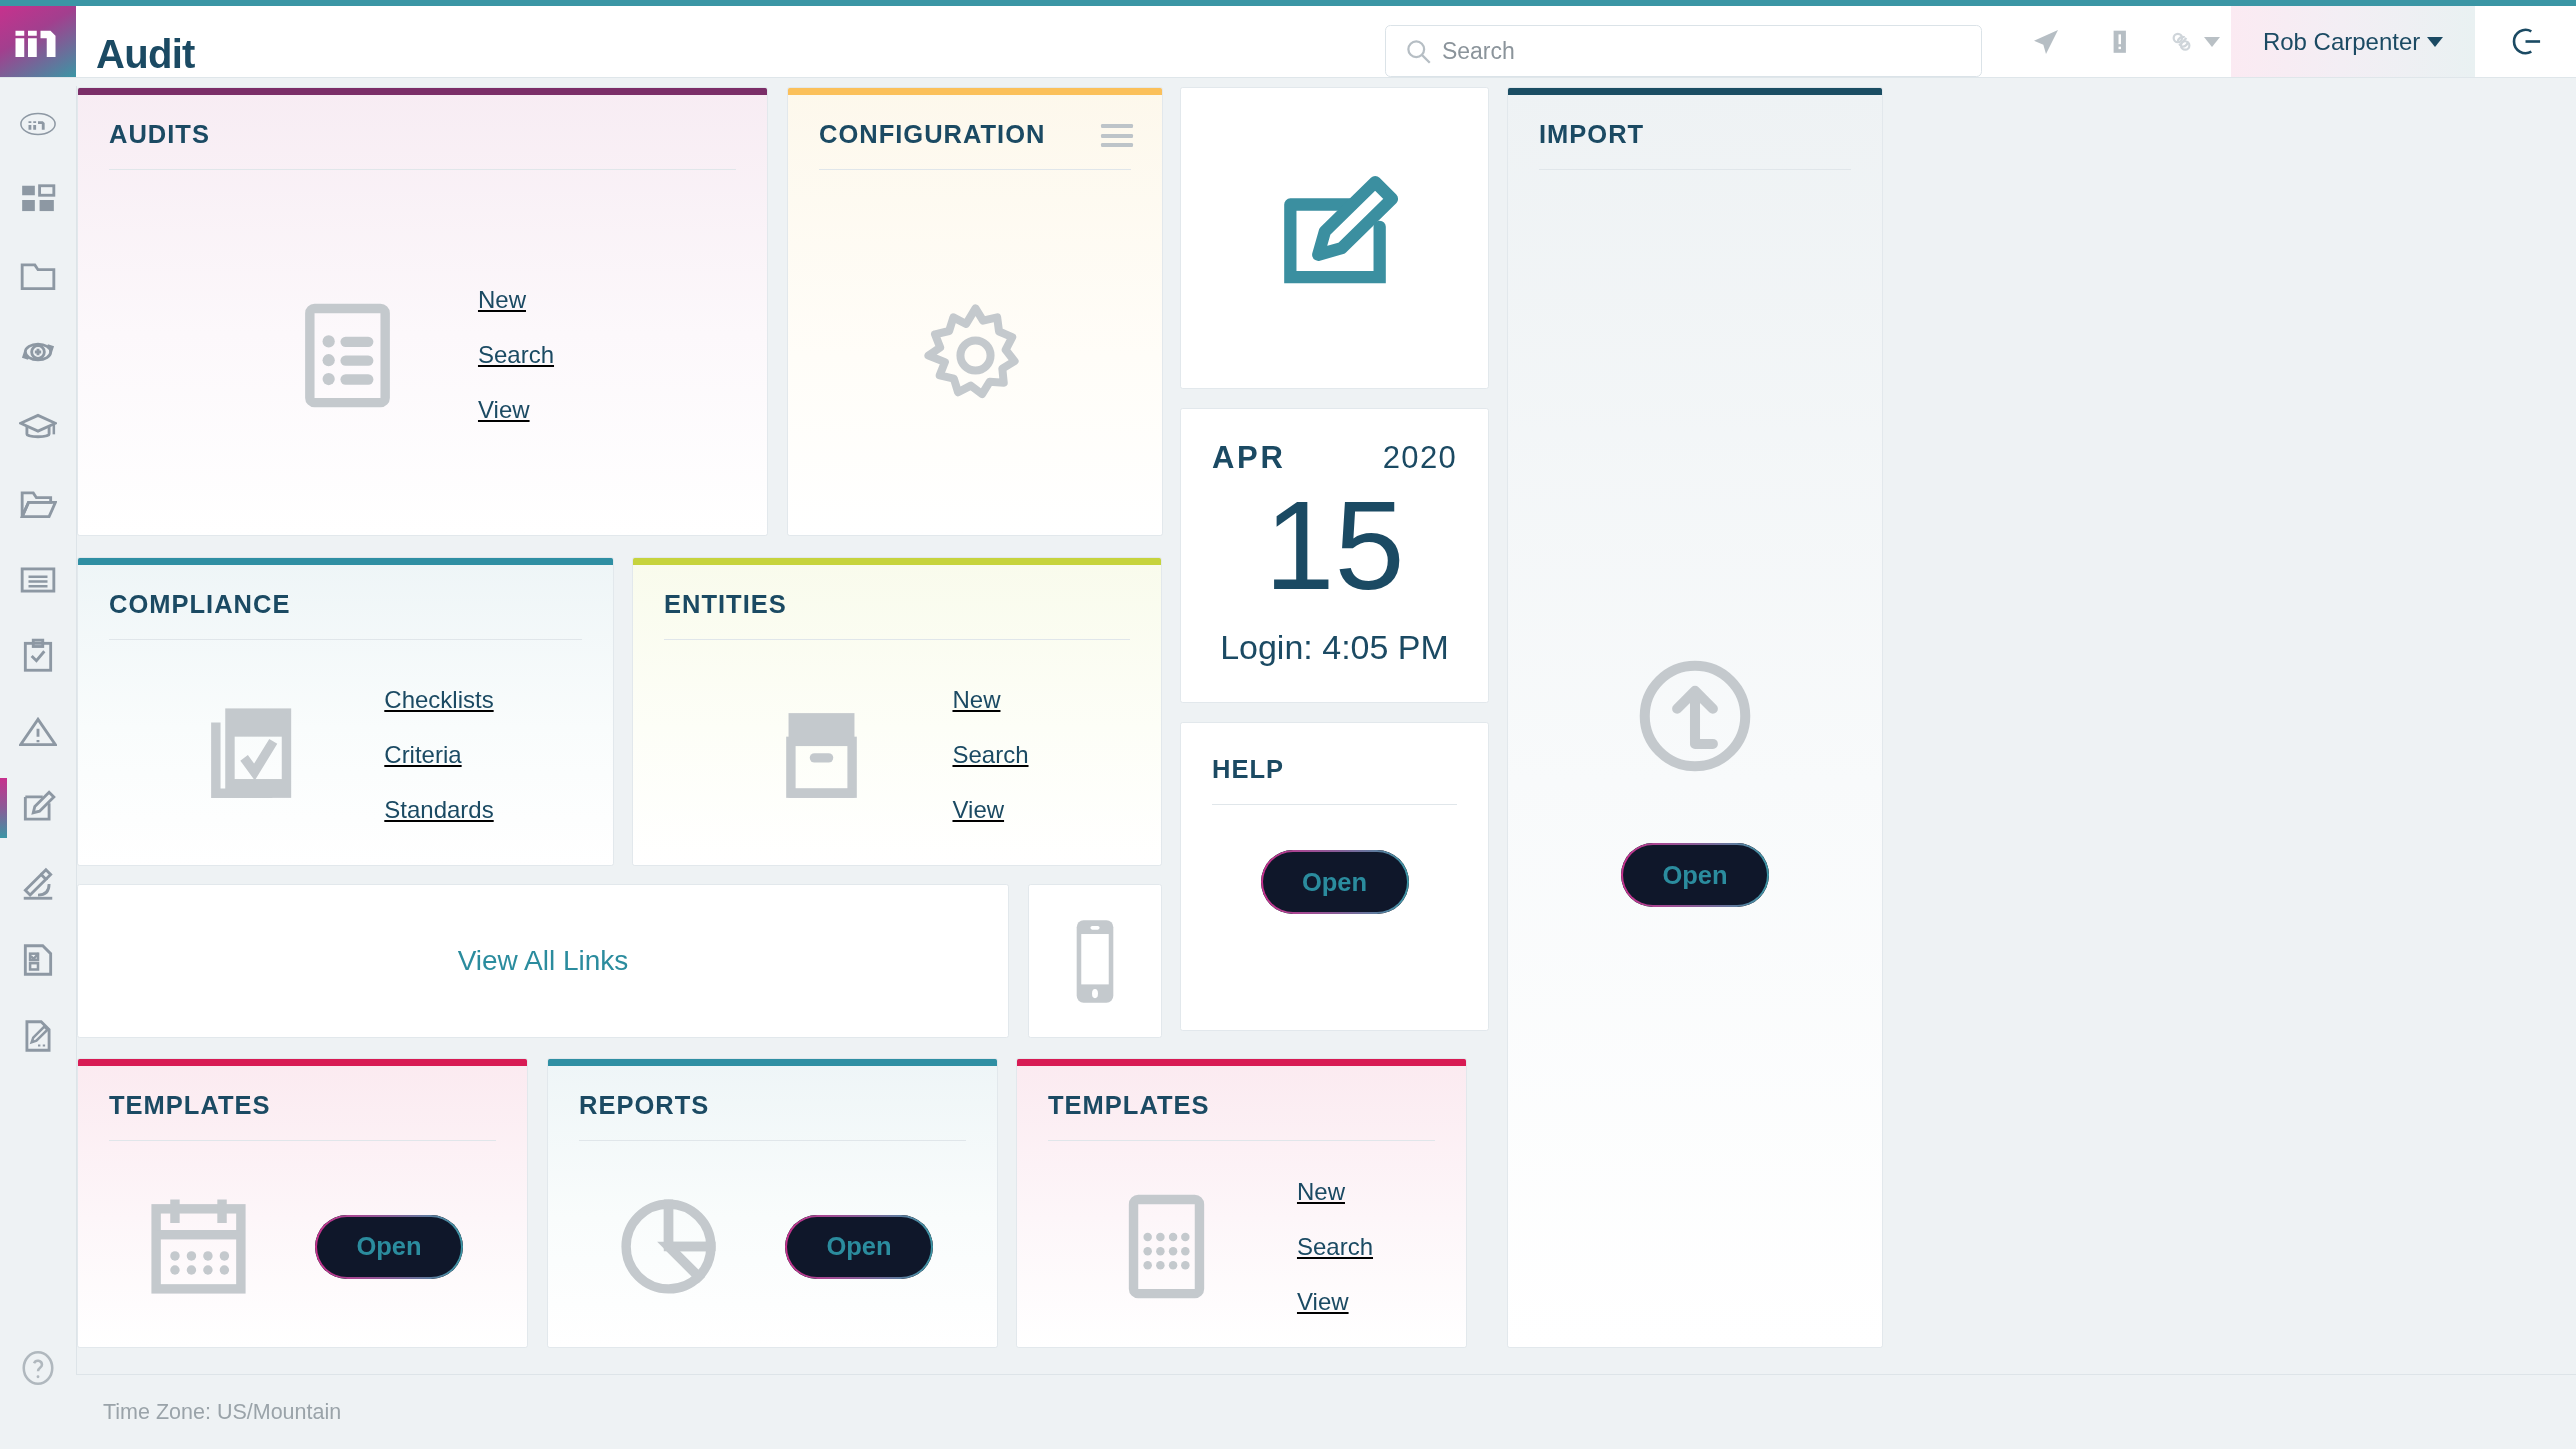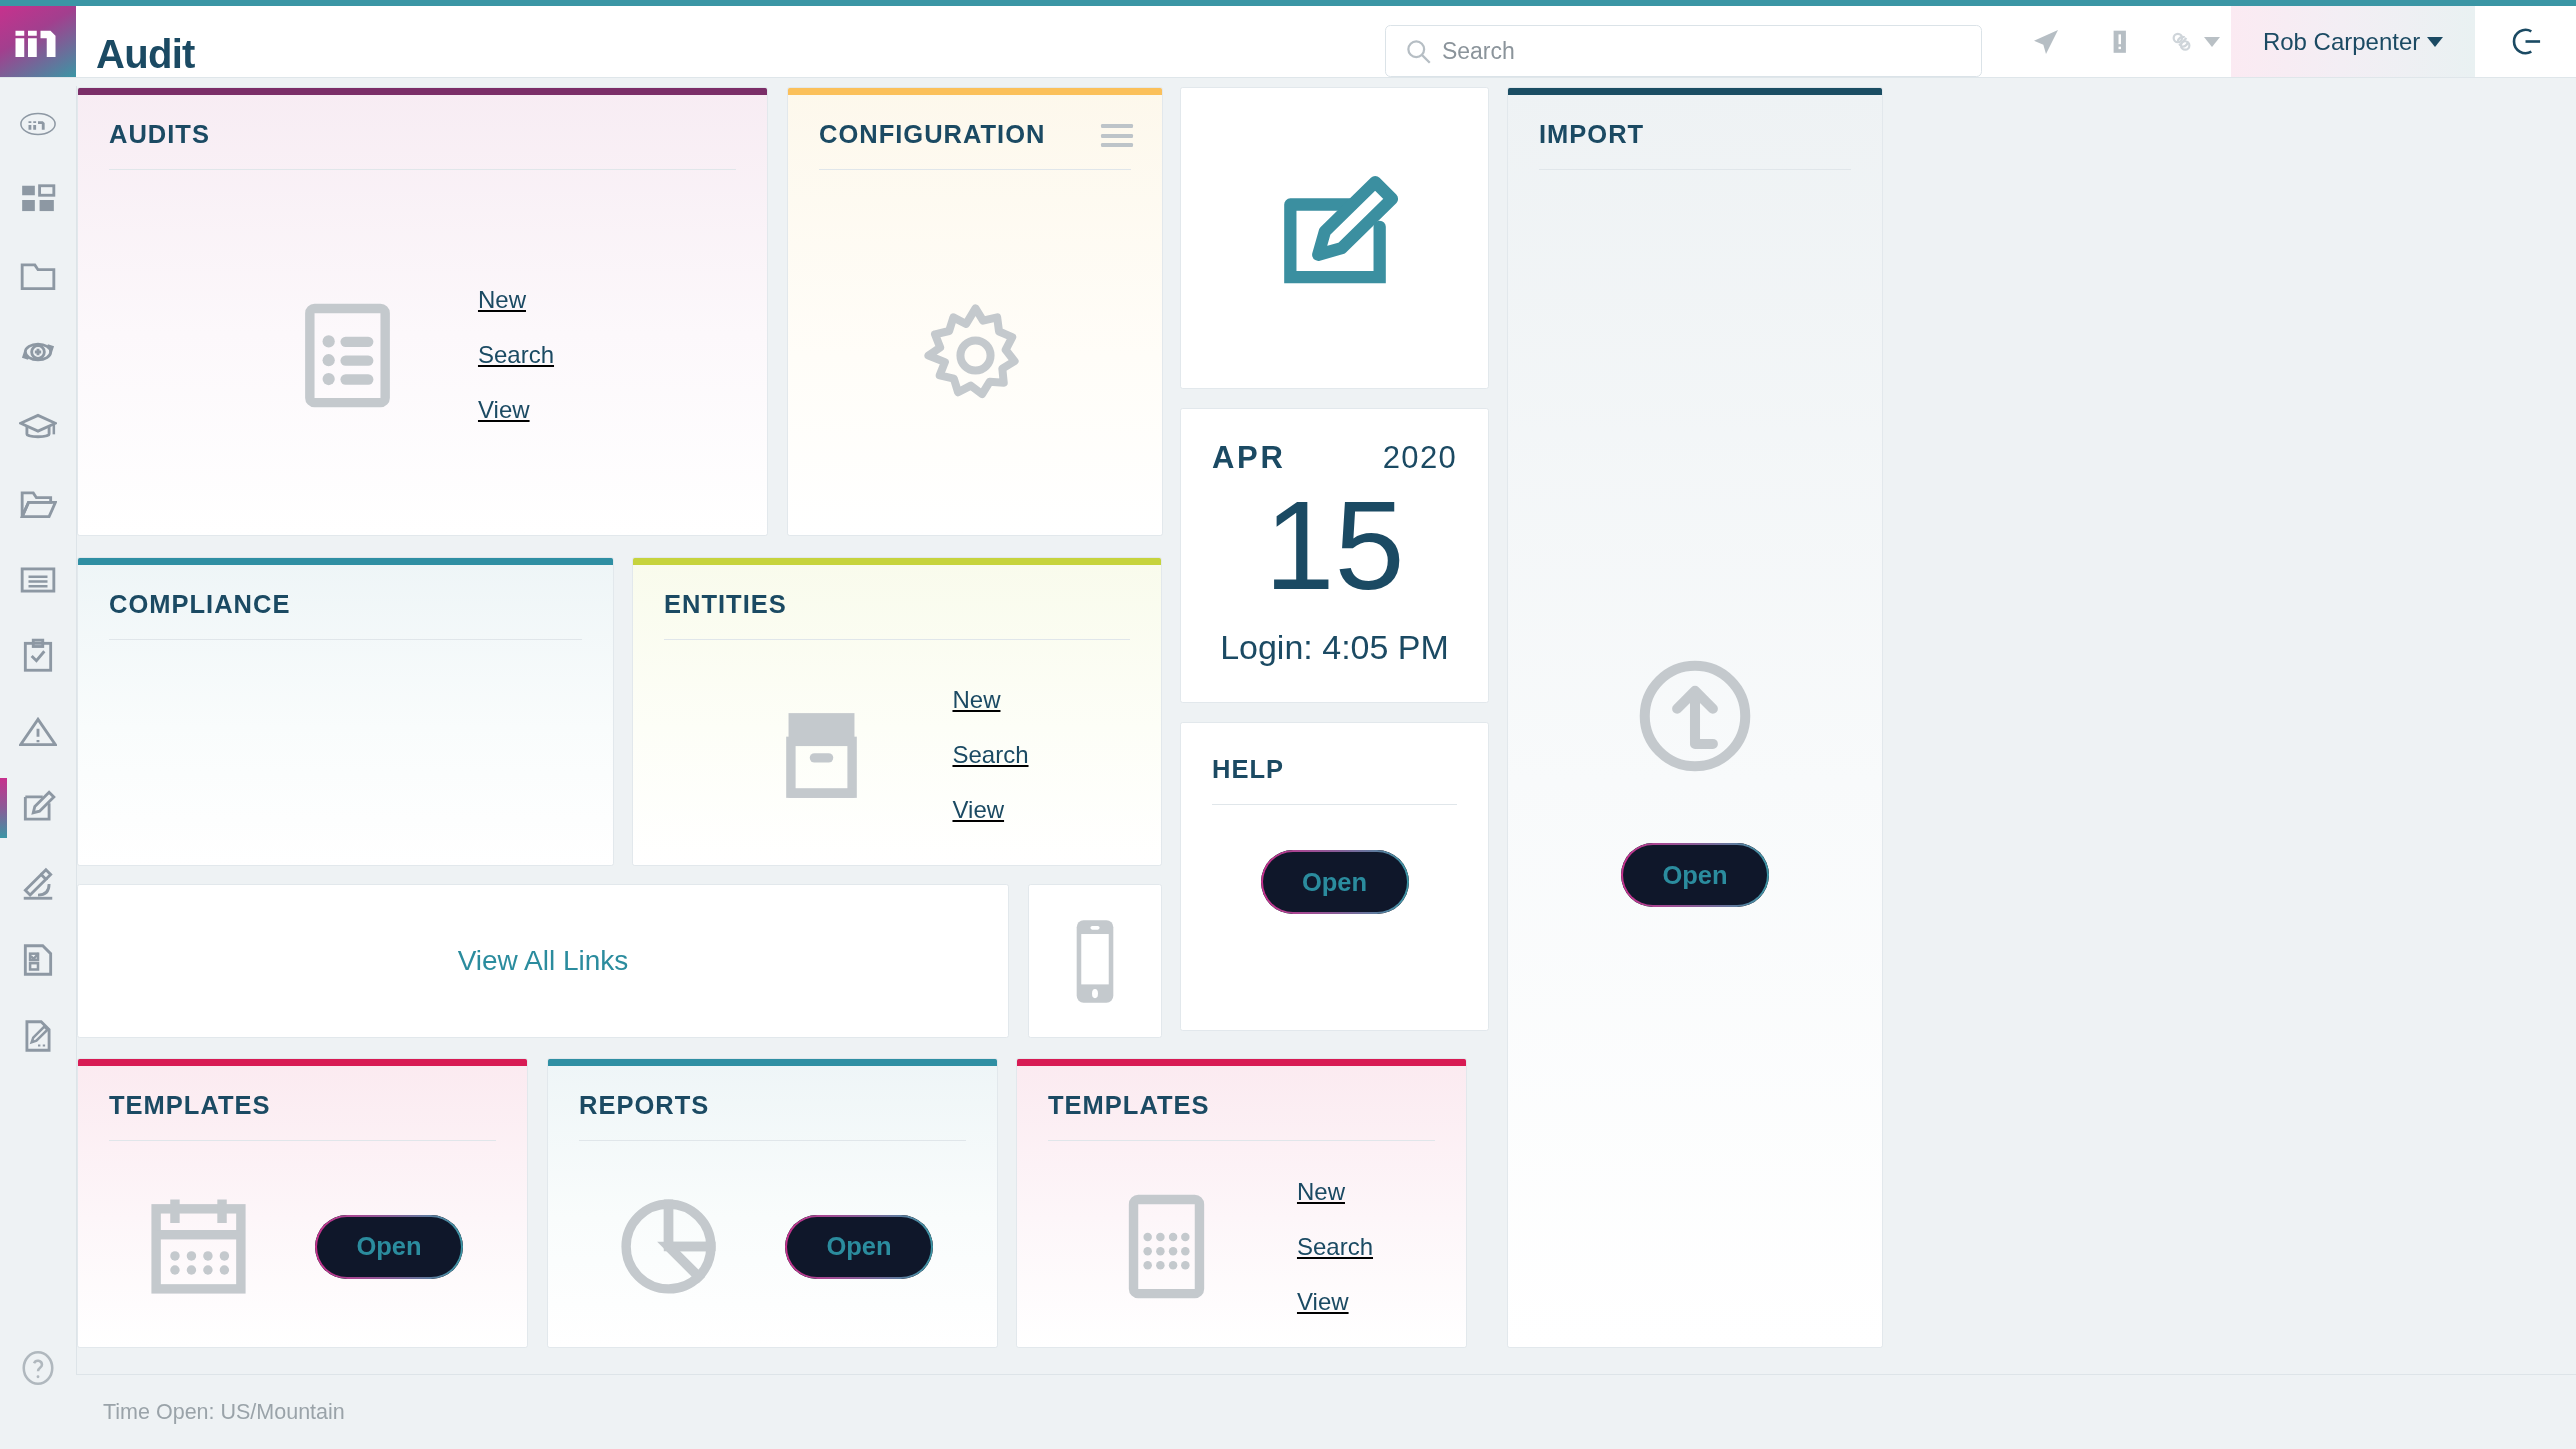--- a/index.html
+++ b/index.html
@@ -362,20 +362,36 @@
         <div class="open-btn">
           <span class="open-lbl">Open</span>
         </div>
       </div>
     </div>
 
     <div class="card" id="card-compliance">
       <div class="topbar" style="background:#2f8fa3"></div>
       <div class="card-title">COMPLIANCE</div>
       <div class="card-rule"></div>
+      <div class="card-body">
+        <div class="icon-links">
+          <svg class="big-ic" viewBox="0 0 24 24">
+            <path d="M4 5v15h12" fill="none" stroke="#c4c9cd" stroke-width="2"></path>
+            <rect x="7" y="3" width="12" height="17" fill="none" stroke="#c4c9cd" stroke-width="2"></rect>
+            <rect x="7" y="3" width="12" height="5" fill="#c4c9cd"></rect>
+            <rect x="7" y="17" width="12" height="3" fill="#c4c9cd"></rect>
+            <path d="M10 12.5l2.2 3 4-6.5" fill="none" stroke="#c4c9cd" stroke-width="2"></path>
+          </svg>
+          <div class="links">
+            <span class="link">Checklists</span>
+            <span class="link">Criteria</span>
+            <span class="link">Standards</span>
+          </div>
+        </div>
+      </div>
     </div>
 
     <div class="card" id="card-entities">
       <div class="topbar" style="background:#c6d33c"></div>
       <div class="card-title">ENTITIES</div>
       <div class="card-rule"></div>
       <div class="card-body">
         <div class="icon-links">
           <svg class="big-ic" viewBox="0 0 24 24">
             <rect x="5" y="3" width="14" height="6" fill="#c4c9cd"></rect>
@@ -502,17 +518,17 @@
             <span class="link">Search</span>
             <span class="link">View</span>
           </div>
         </div>
       </div>
     </div>
 
   </div>
 
   <div class="footer">
-    <span class="footer-text">Time Open: US/Mountain</span>
+    <span class="footer-text">Time Zone: US/Mountain</span>
   </div>
 
 </div>
 
 
 </body></html>

